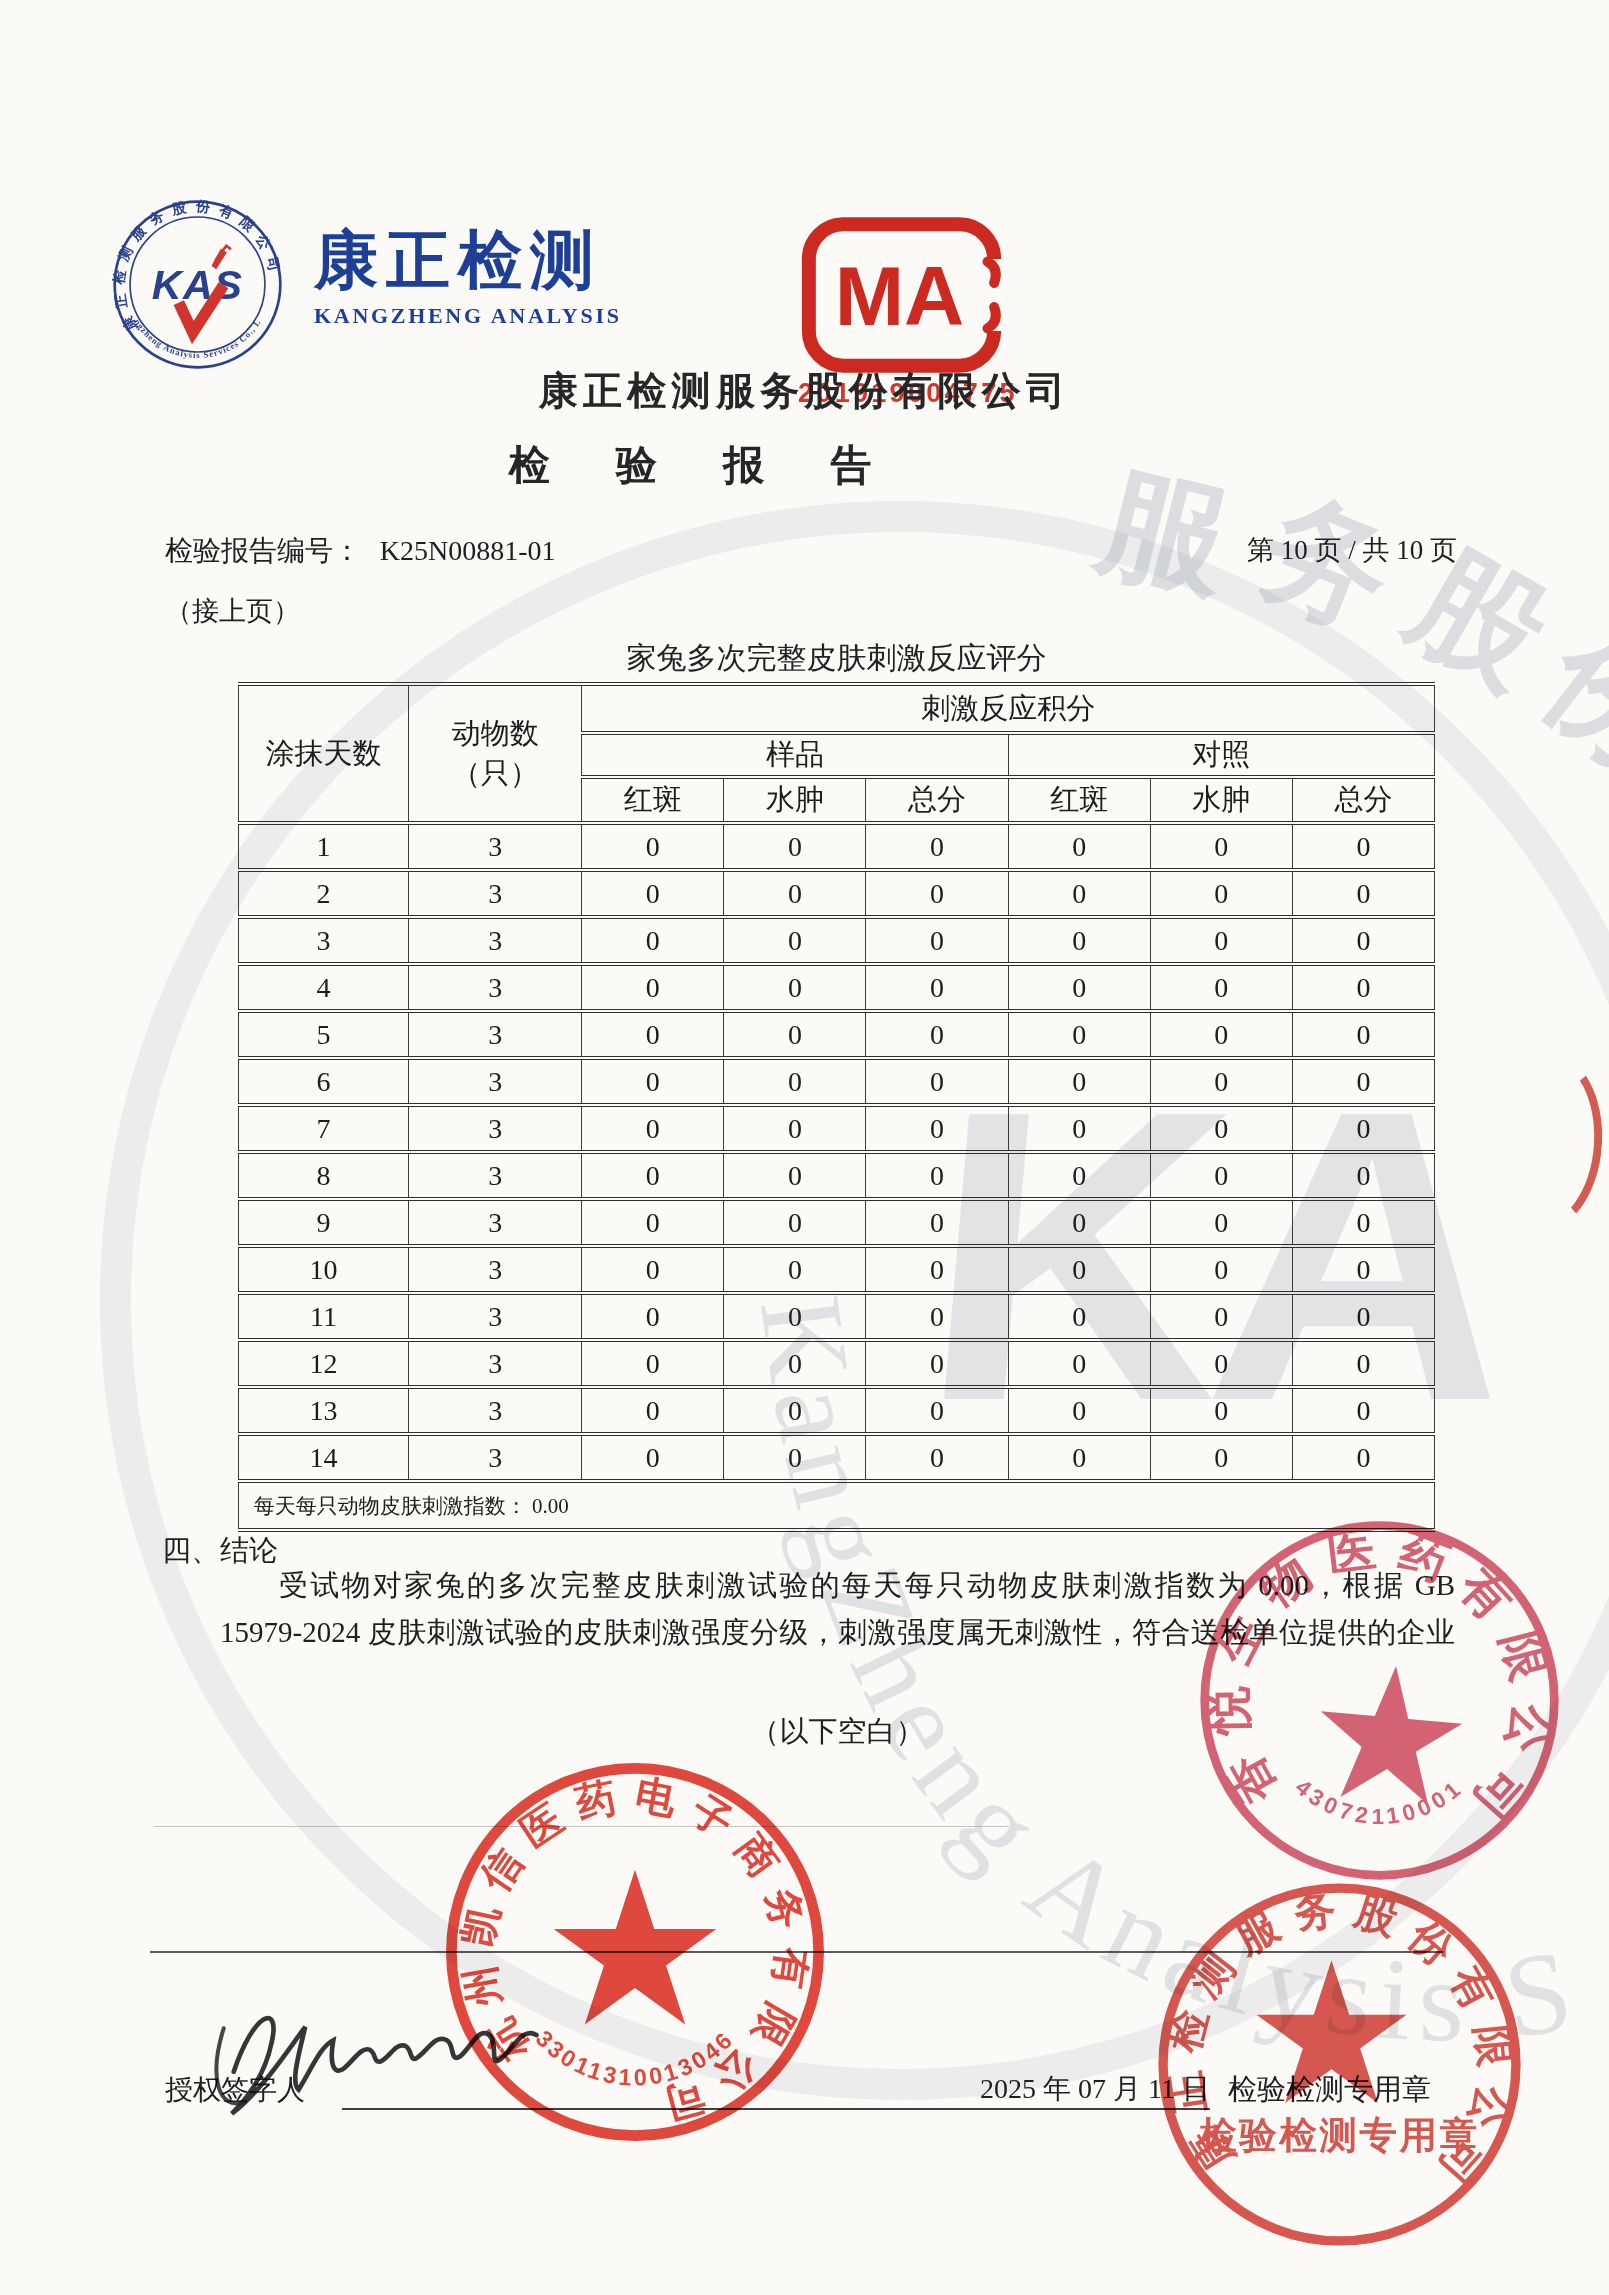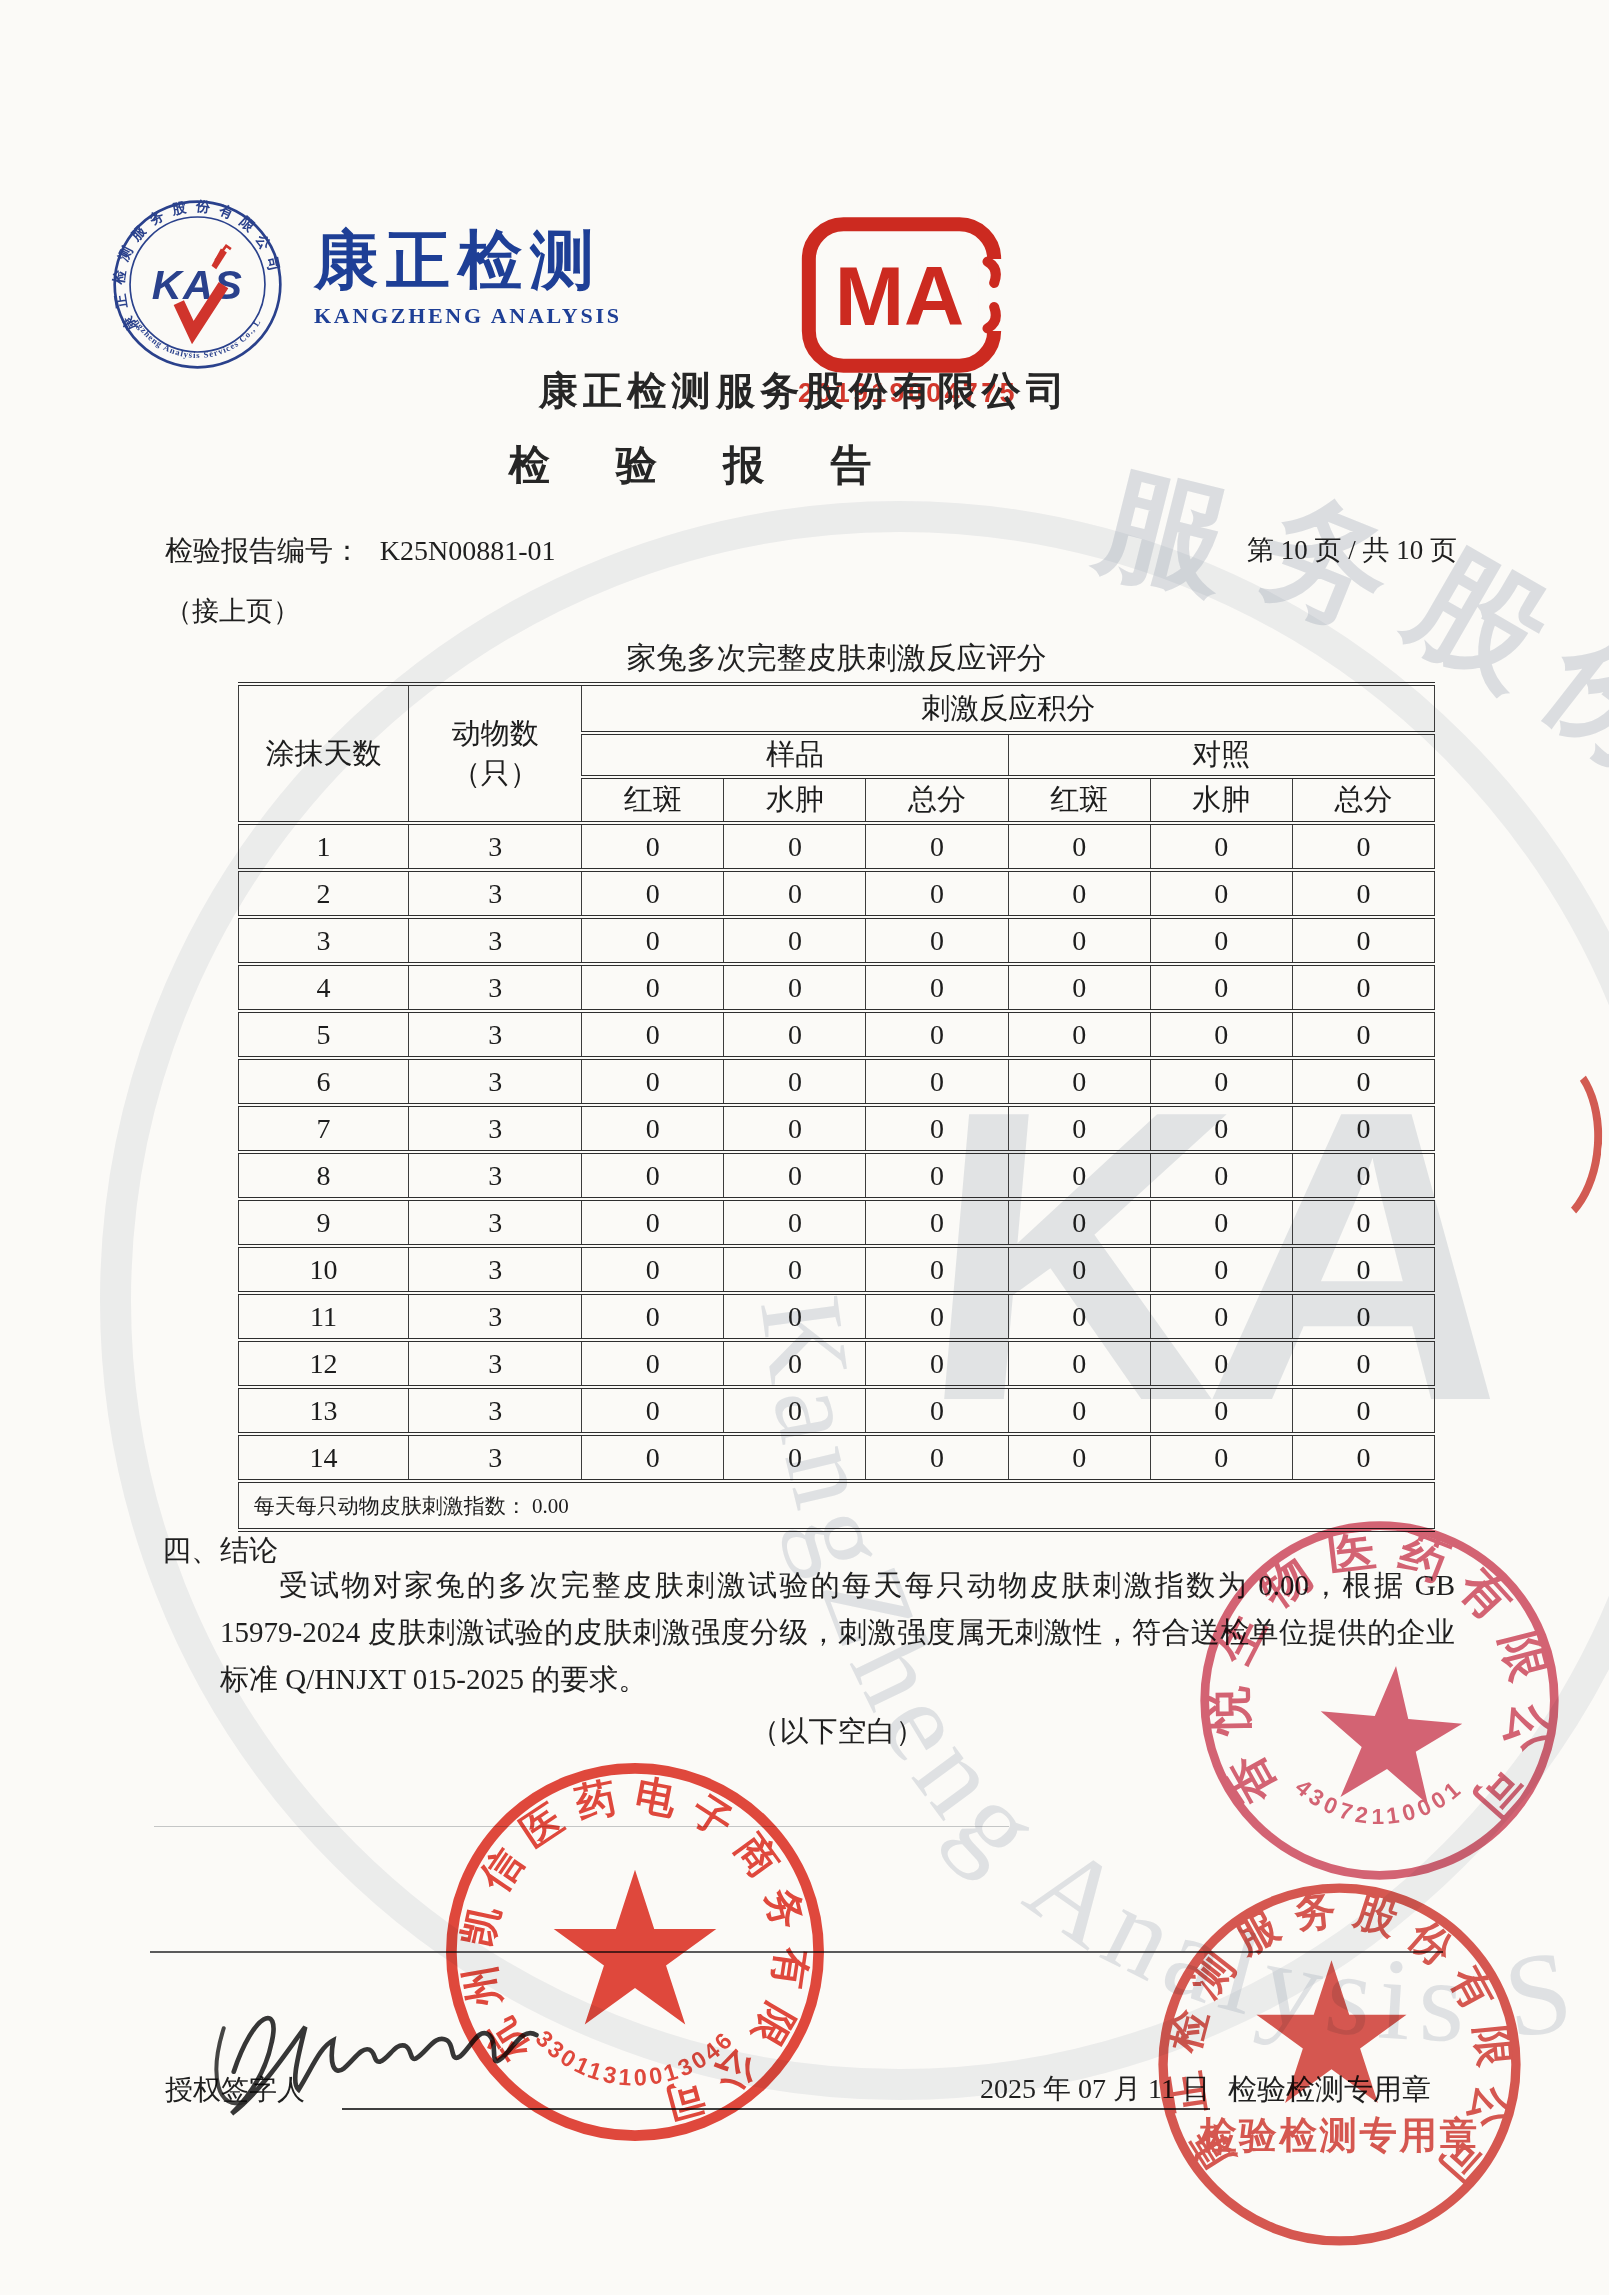--- a/index.html
+++ b/index.html
@@ -324,21 +324,20 @@
           <span>0.00</span>
         </td>
       </tr>
     </tbody>
   </table>
 
   <div class="abs" id="conclusion-heading">四、结论</div>
   <div class="abs" id="conclusion-body">
     <div class="cl first">受试物对家兔的多次完整皮肤刺激试验的每天每只动物皮肤刺激指数为 0.00，根据 GB</div>
     <div class="cl">15979-2024 皮肤刺激试验的皮肤刺激强度分级，刺激强度属无刺激性，符合送检单位提供的企业</div>
-    <div class="cl last">标准 Q/HNJXT 015-2025 的要求。</div>
   </div>
   <div class="abs" id="below-blank">（以下空白）</div>
 
   <div class="abs fold-line" id="fold-1"></div>
   <div class="abs fold-line" id="fold-2"></div>
 
   <div class="abs" id="signer-label">授权签字人</div>
   <div class="abs" id="signature-line"></div>
   <div class="abs" id="report-date">2025 年 07 月 11 日</div>
   <div class="abs" id="seal-label-black">检验检测专用章</div>

